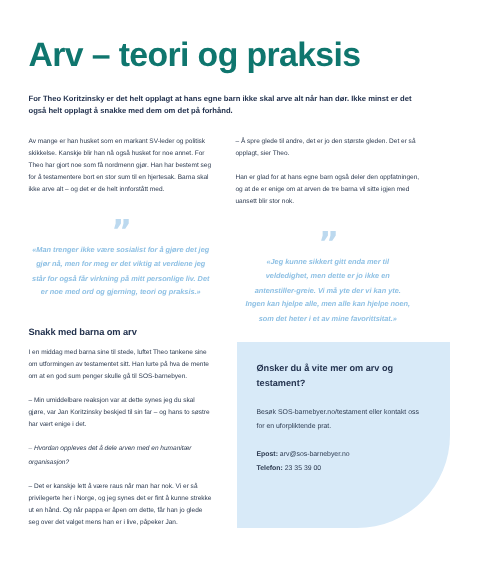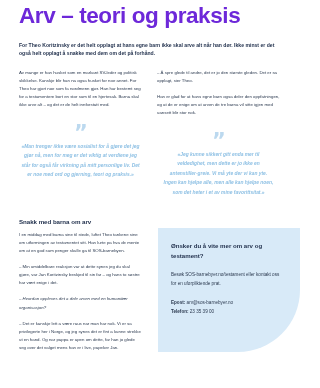--- a/index.html
+++ b/index.html
@@ -24,23 +24,23 @@
     box-sizing: border-box;
     padding: 0 19px;
   }
 
   
   .title {
     font-size: 22.5px;
     line-height: 1.05;
     font-weight: 700;
     letter-spacing: -0.4px;
-    color: #6d28d9;
-    margin: 0;
-    padding-top: 4px;
+    color: #0f766e;
+    margin: 0;
+    padding-top: 25px;
   }
 
   
   .lead {
     font-size: 5.1px;
     line-height: 1.72;
     font-weight: 700;
     color: #24334f;
     margin: 0;
     padding-top: 13px;

